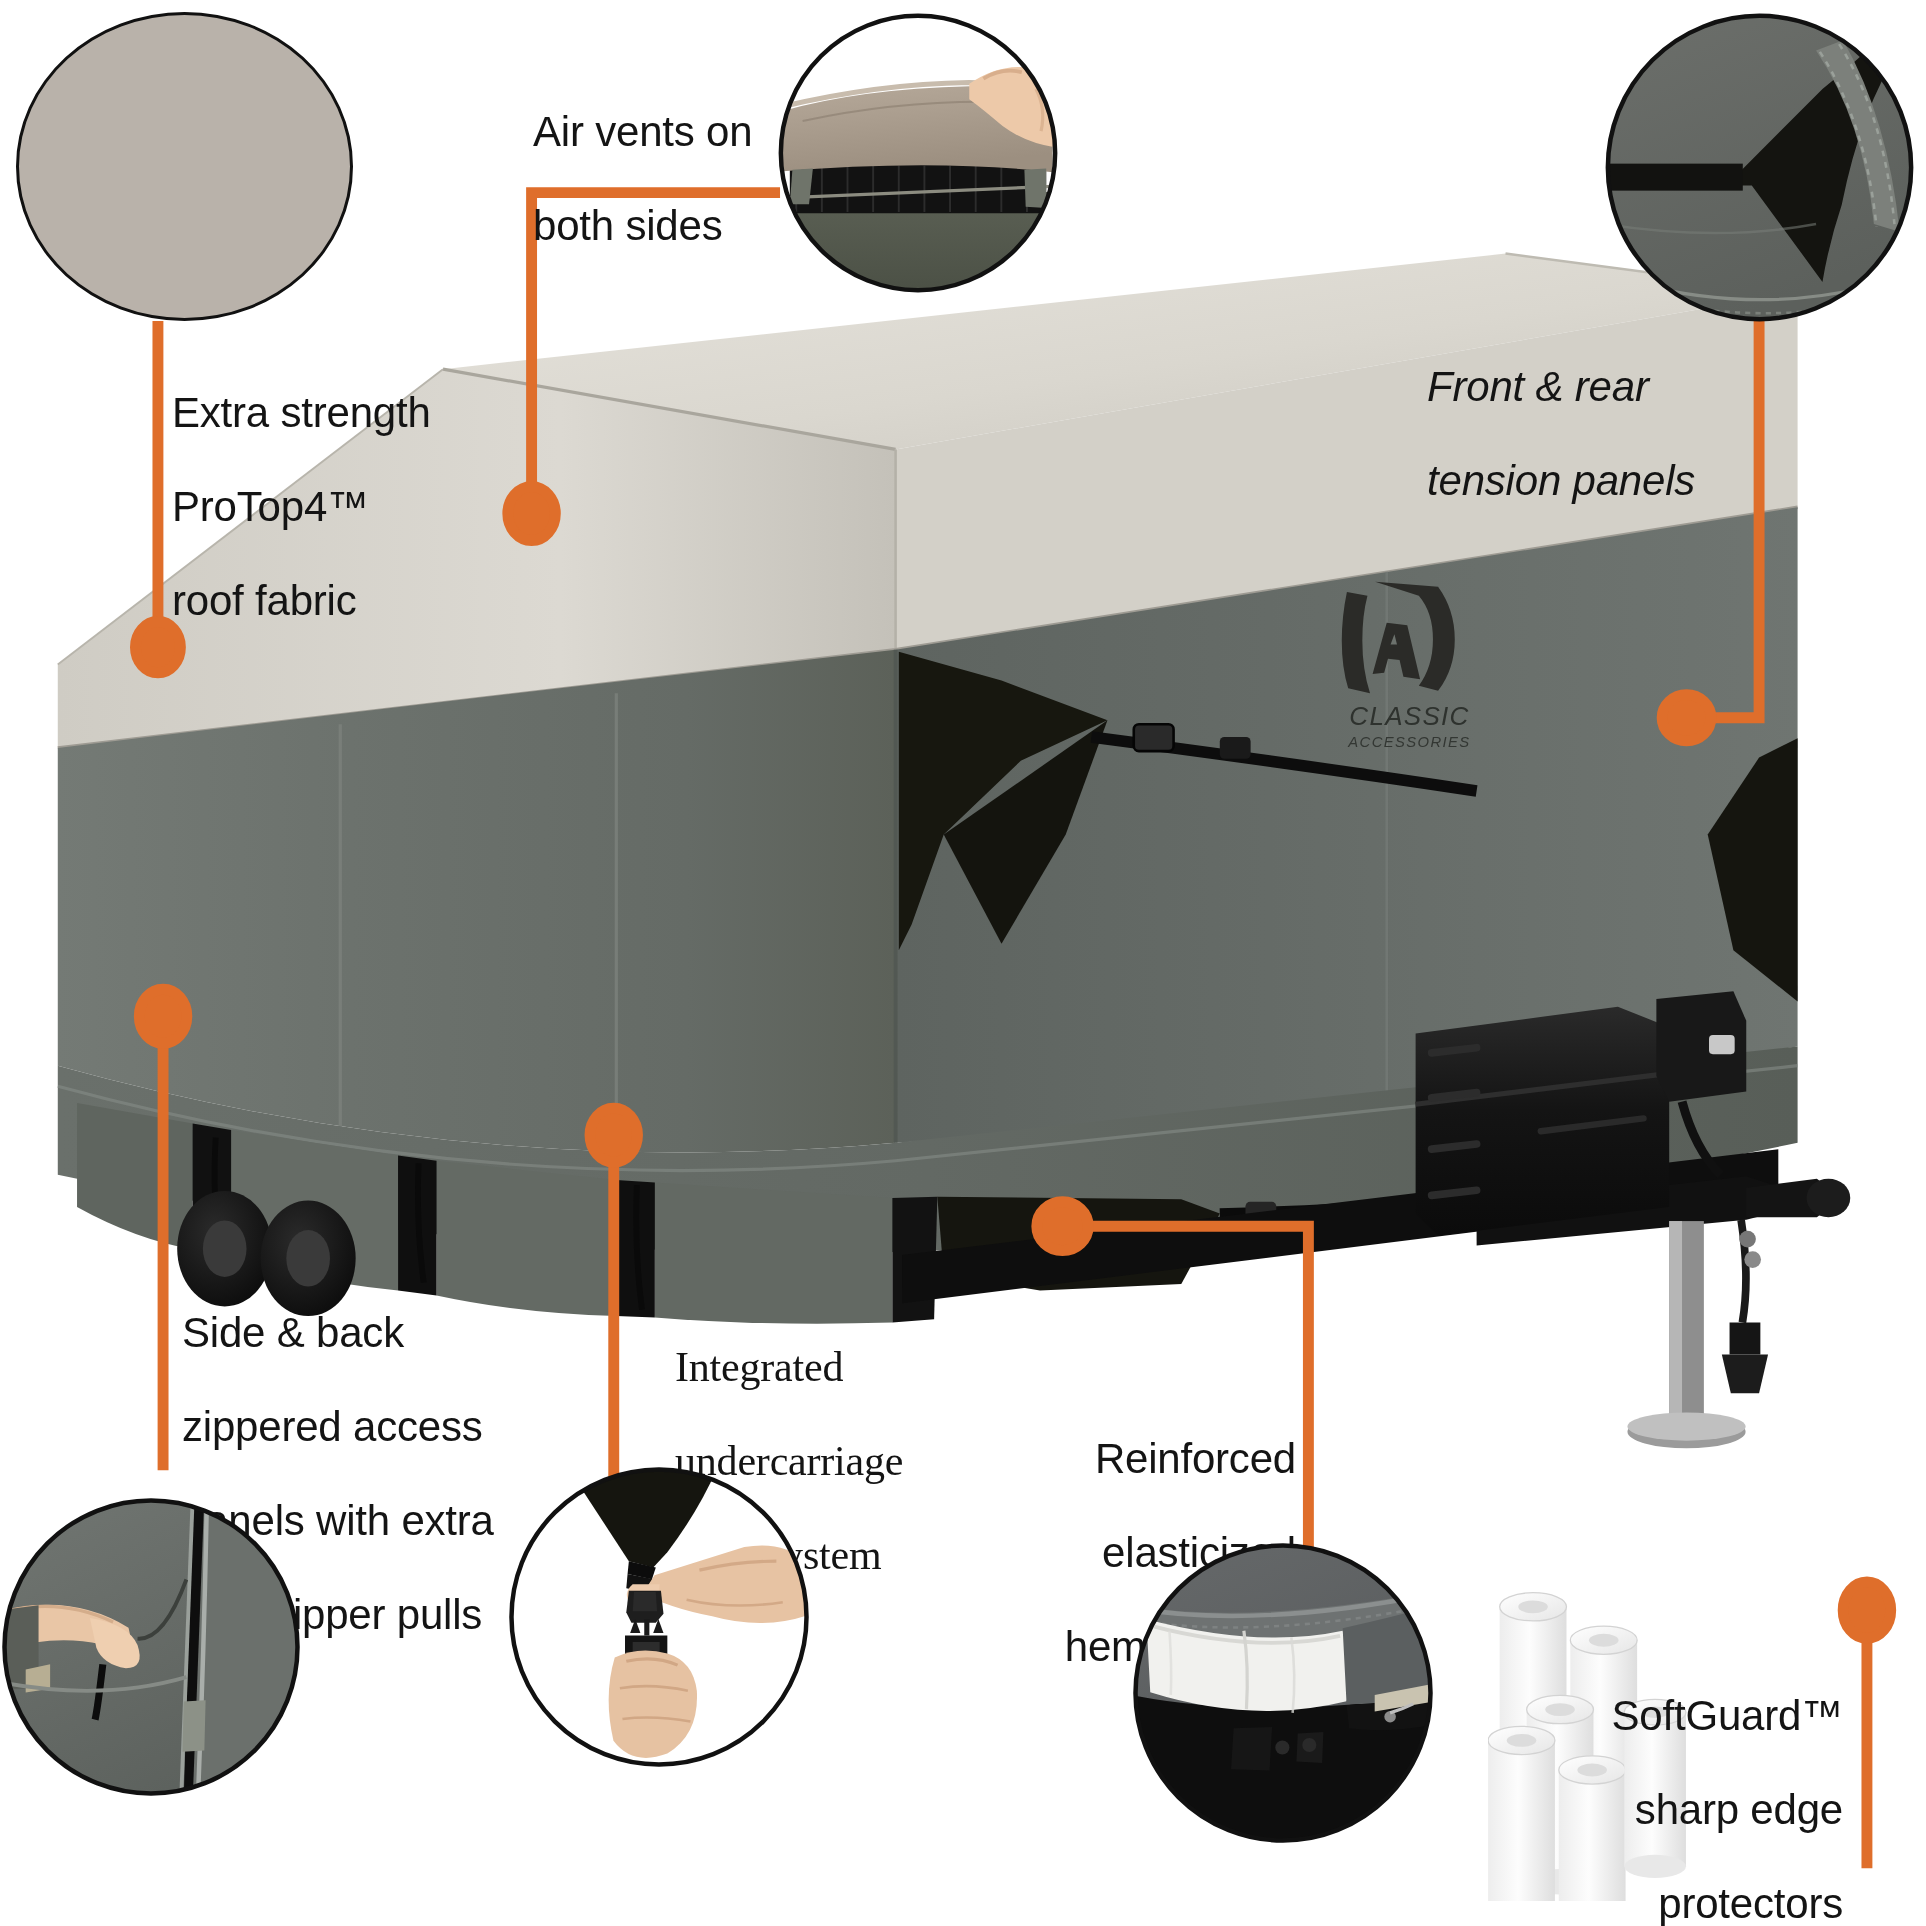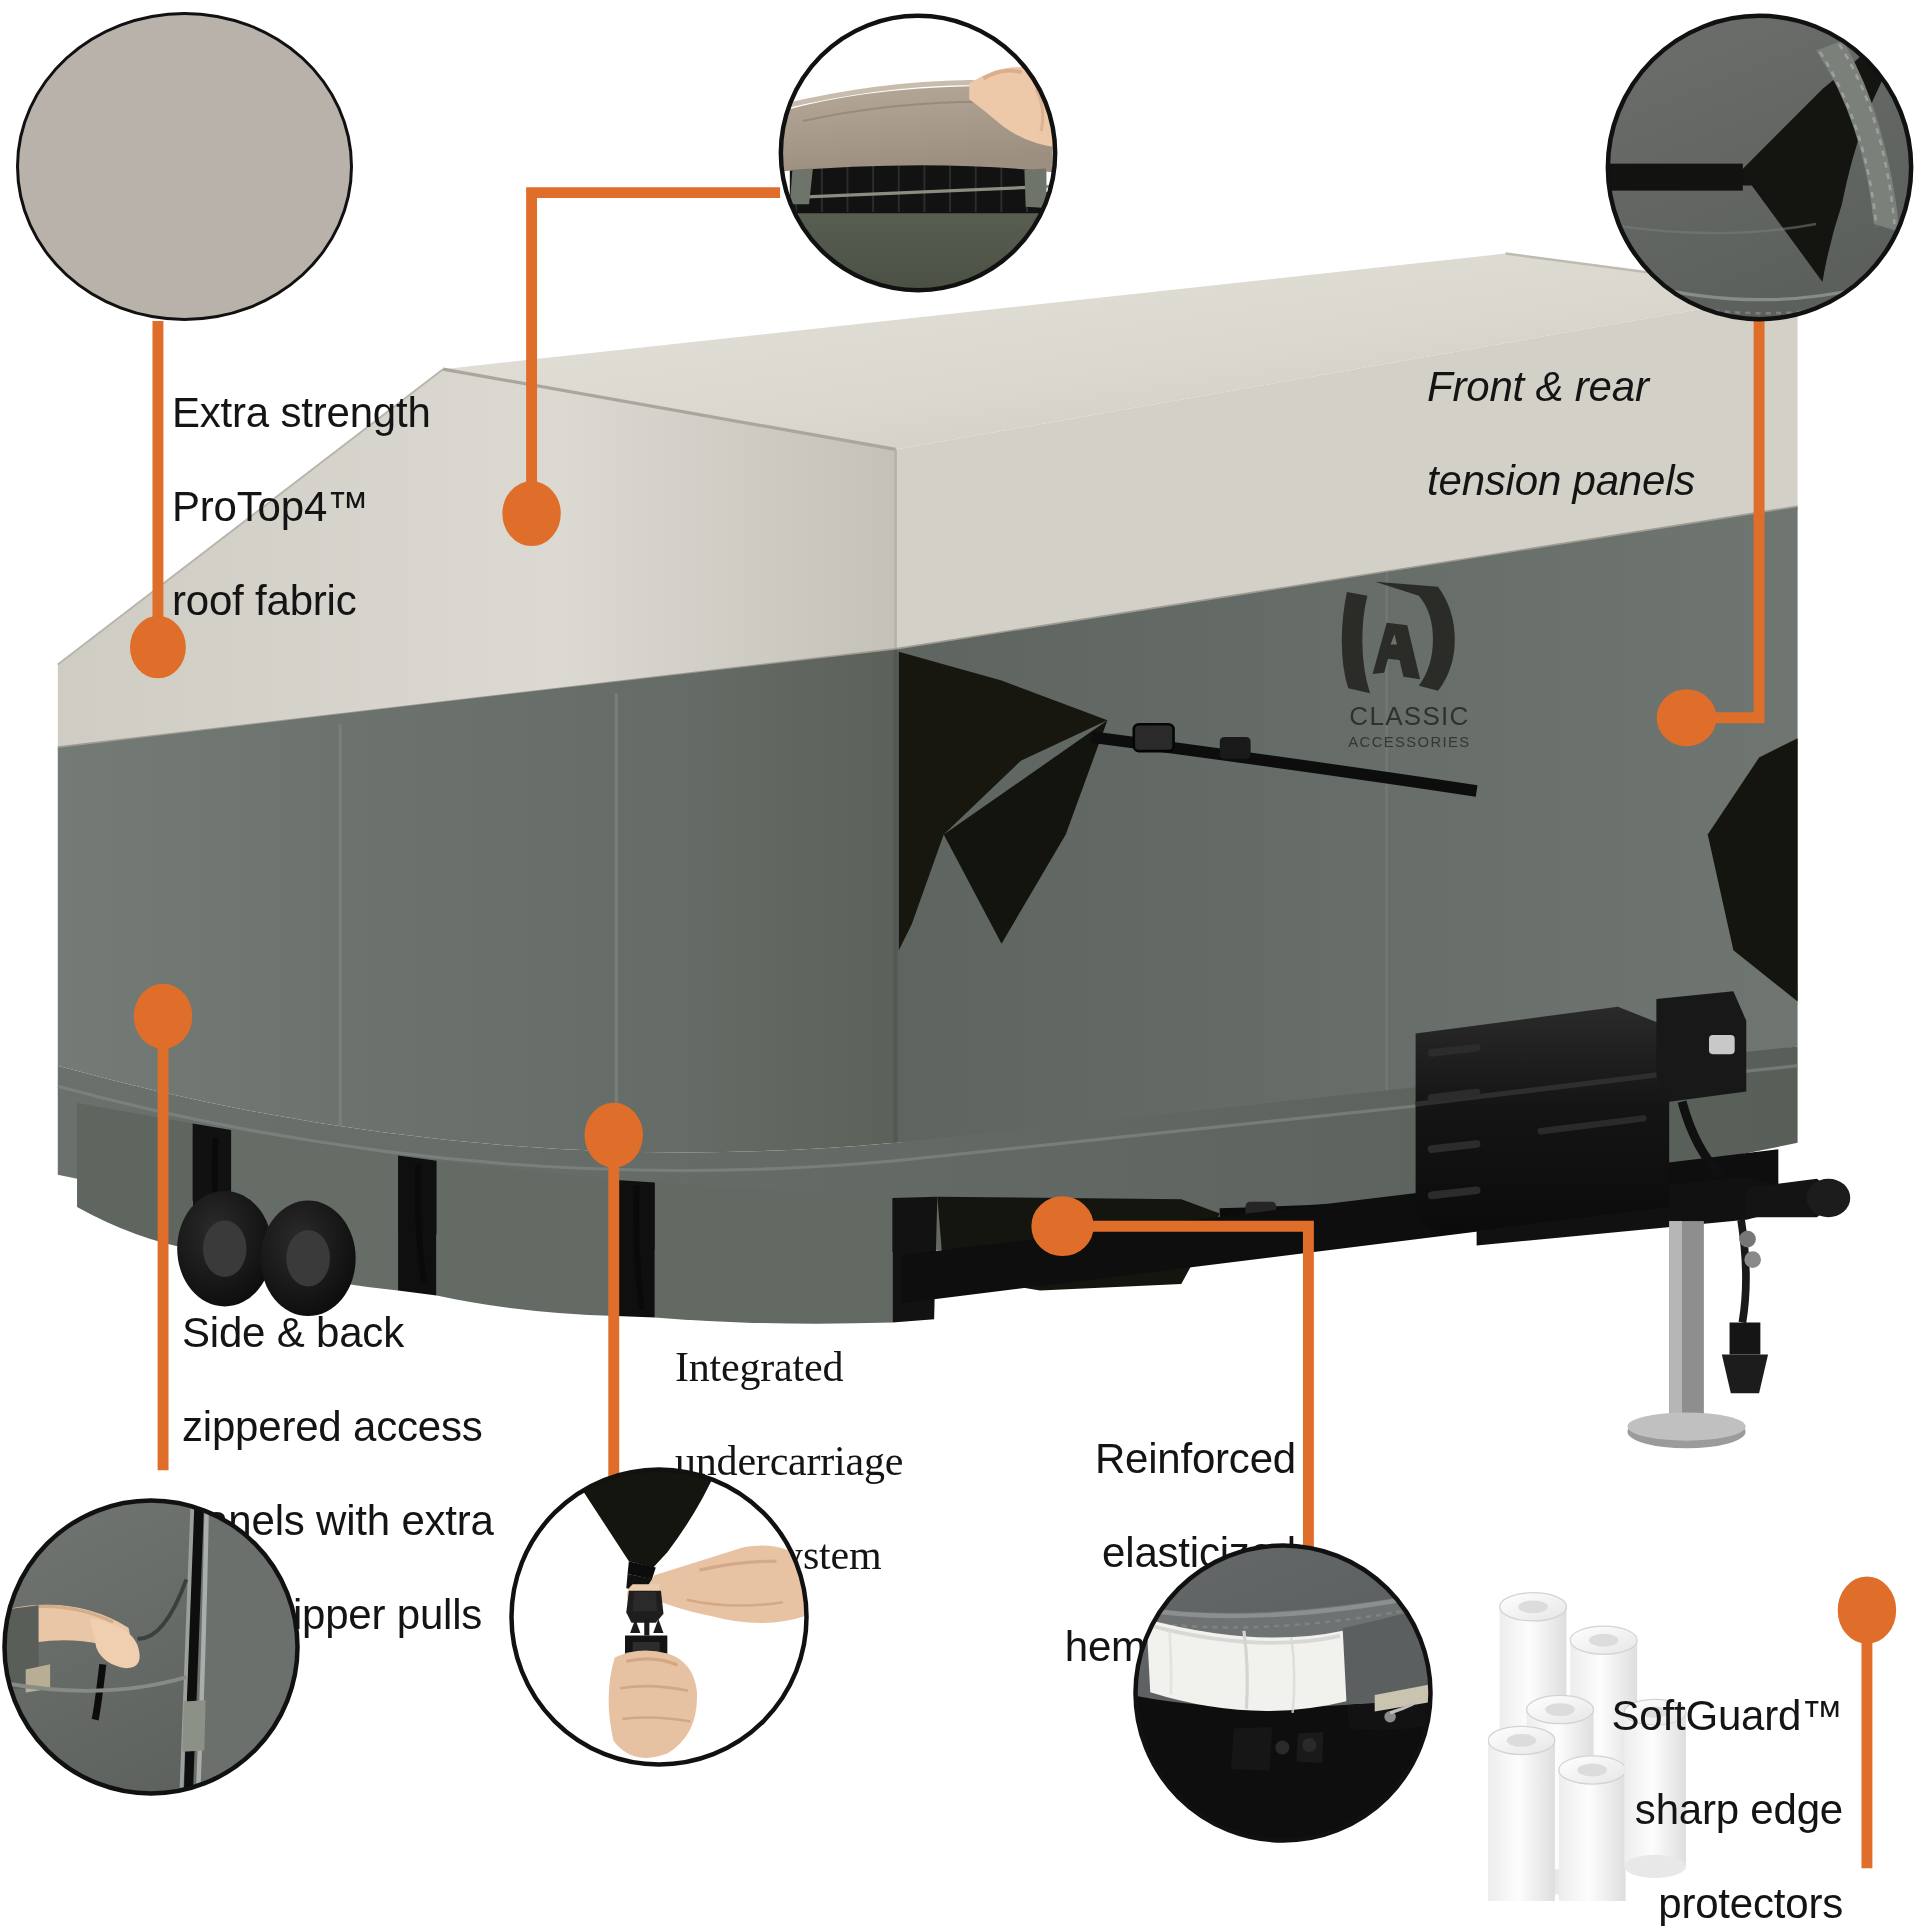--- a/index.html
+++ b/index.html
@@ -142,21 +142,21 @@
     <path d="M 2682,2110 L 2754,2110 L 2740,2170 L 2696,2170 Z" fill="#1C1C1C"></path>
 
     <g transform="translate(2090,900)">
       <path d="M 52,6 L 150,14 Q 176,50 176,96 Q 176,142 150,176 L 120,168 Q 142,138 142,96 Q 142,54 120,28 Z" fill="#2B2B28"></path>
       <path d="M 8,22 Q 0,60 0,98 Q 0,140 10,172 L 44,180 Q 32,142 32,98 Q 32,58 40,28 Z" fill="#2B2B28"></path>
       <path d="M 48,150 L 70,70 L 102,74 L 122,158 L 96,154 L 90,128 L 72,126 L 66,148 Z" fill="#2B2B28"></path>
       <path d="M 76,104 L 86,104 L 82,88 Z" fill="#6C726D"></path>
     </g>
   </svg>
 
-  <div style="position:absolute;left:1339px;top:701px;width:141px;text-align:center;">
+  <div style="position:absolute;left:1339px;top:701px;width:141px;text-align:center;font-style:italic;">
     <div style="font-size:26px;letter-spacing:1.3px;color:#2E322E;">CLASSIC</div>
     <div style="font-size:14.8px;letter-spacing:1.4px;color:#333733;margin-top:2px;">ACCESSORIES</div>
   </div>
 
   <svg class="layer" viewBox="0 0 3000 3000">
     <g stroke="#DF6E2B" fill="#DF6E2B" stroke-width="17" stroke-linecap="butt">
 
       <path d="M 246,500 L 246,985" fill="none"></path>
       <ellipse cx="246" cy="1008" rx="35" ry="40"></ellipse>
 
@@ -223,20 +223,24 @@
       <path d="M 40,170 Q 180,140 320,140" fill="none" stroke="#8E8274" stroke-width="3" opacity="0.7"></path>
       <path d="M 330,140 L 420,188 L 420,120 Z" fill="#F1D2B4"></path>
       <path d="M 300,112 Q 350,78 400,88 Q 440,96 440,140 L 440,212 Q 390,206 352,178 Q 322,152 300,136 Z" fill="#EDC9A9"></path>
       <path d="M 322,104 Q 352,86 382,94" fill="none" stroke="#D8AE8C" stroke-width="6"></path>
       <path d="M 404,120 Q 420,150 412,186" fill="none" stroke="#DCB492" stroke-width="5"></path>
       <path d="M 20,300 L 24,246 L 56,244 L 50,300 Z" fill="#6F746A"></path>
       <path d="M 386,246 L 420,244 L 420,306 L 388,304 Z" fill="#6F746A"></path>
     </g>
     <circle cx="220" cy="220" r="214" fill="none" stroke="#111" stroke-width="7"></circle>
   </svg>
+  <div class="cal-text" style="left:533px;top:61px;width:276px;">
+    <span>Air vents on</span><br>
+    <span>both sides</span>
+  </div>
 
   <svg class="cal" style="left:1604px;top:11.6px;width:311px;height:311px;" viewBox="0 0 484 484">
     <defs>
       <clipPath id="clipTen">
           <circle cx="242" cy="242" r="236"></circle>
         </clipPath>
       <linearGradient id="tGrey" x1="0" y1="0" x2="0.4" y2="1">
         <stop offset="0" stop-color="#6C6F6B"></stop>
           <stop offset="1" stop-color="#5C605C"></stop>
       </linearGradient>

